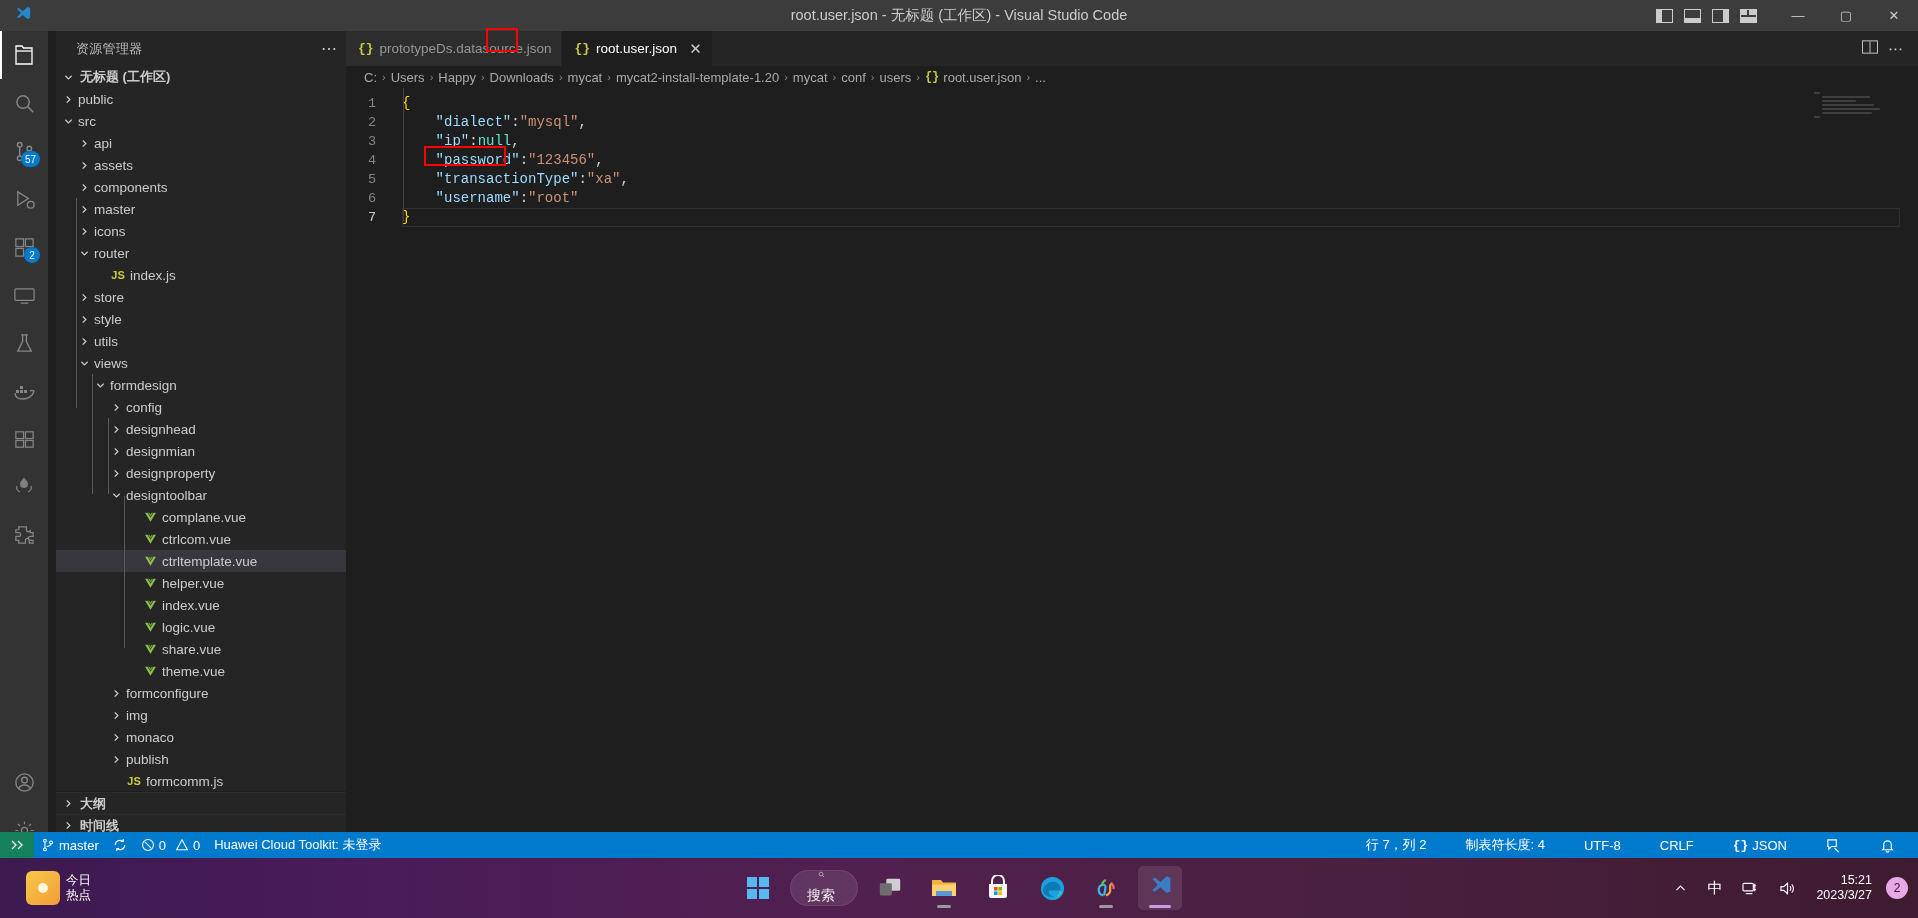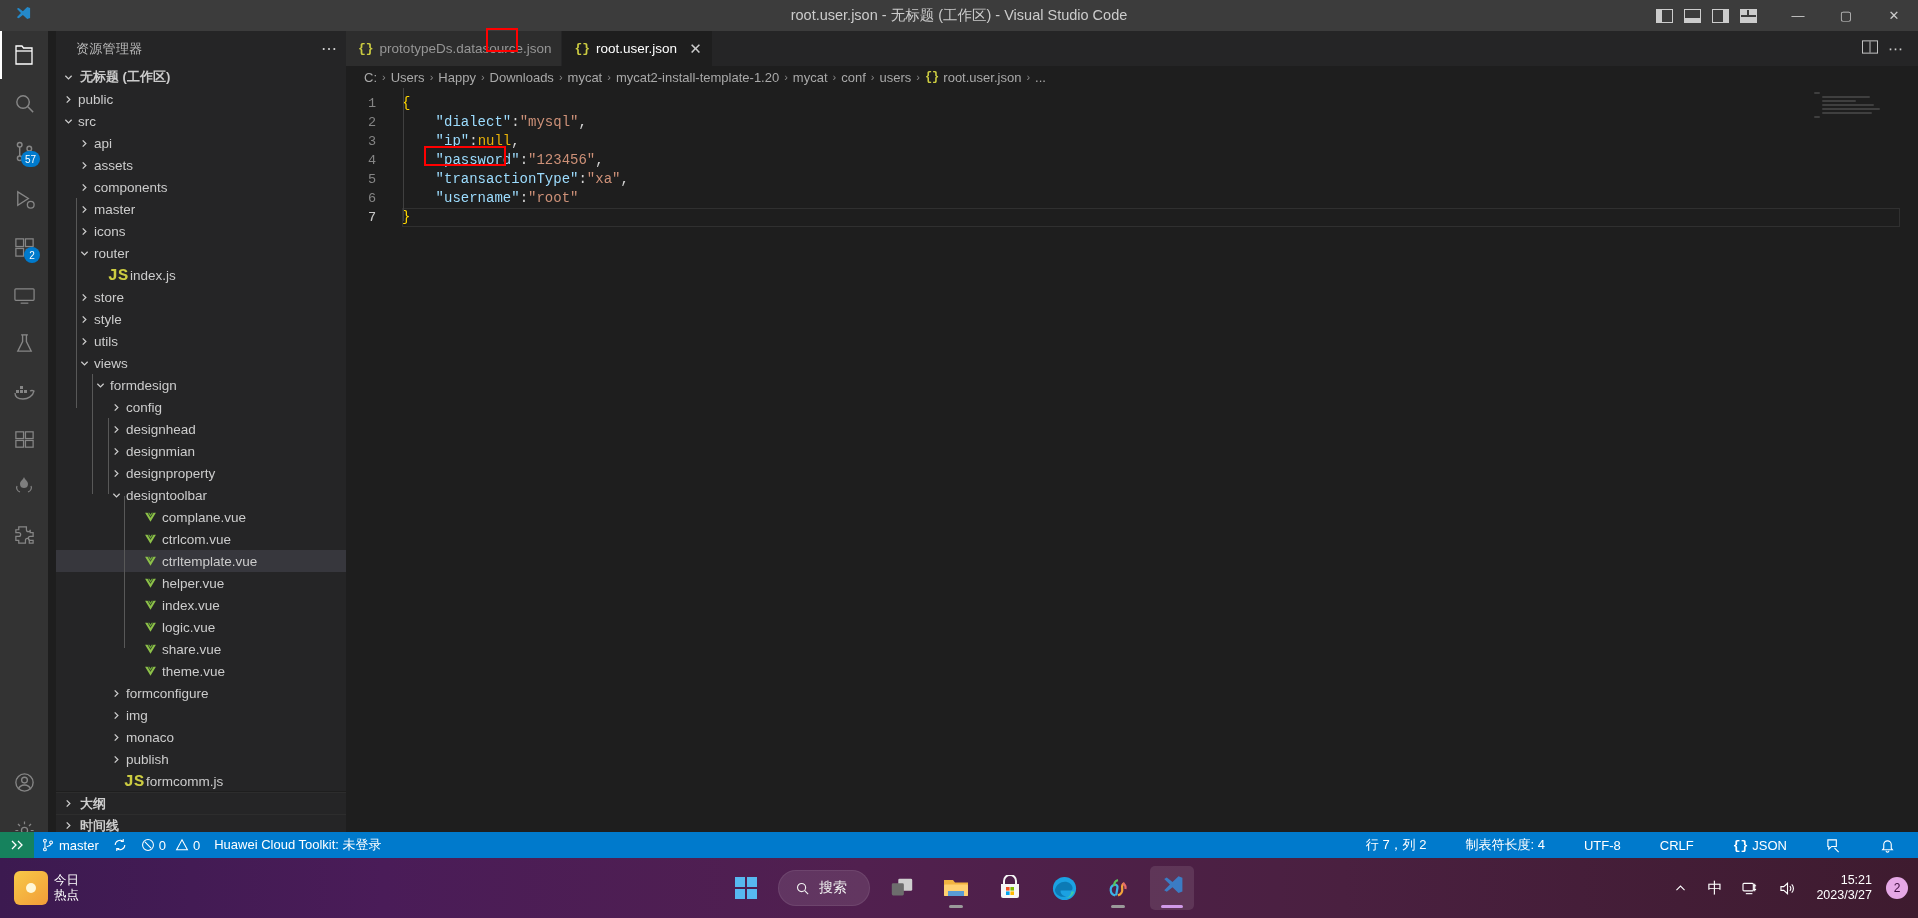--- a/index.html
+++ b/index.html
@@ -87,21 +87,21 @@
   .twisty {
     width: 16px; height: 22px; display: flex; align-items: center; justify-content: center;
     color: #cccccc; flex: 0 0 16px;
   }
   .twisty svg { width: 9px; height: 9px; }
   .twisty.leaf { visibility: hidden; }
   .file-icon {
     width: 20px; height: 22px; display: flex; align-items: center; justify-content: center;
     font-size: 10px; font-weight: bold; flex: 0 0 20px;
   }
-  .icon-js { color: #cbcb41; font-size: 17px; font-family: Liberation Mono, monospace; }
+  .icon-js { color: #cbcb41; font-size: 11px; }
   .icon-vue svg { width: 13px; height: 13px; }
   .tree-label { padding-left: 2px; }
   .indent-guide {
     position: absolute; top: 0; bottom: 0; width: 1px; background: #585858;
   }
   .bottom-panels { border-top: 1px solid #1e1e1e; }
   .panel-row {
     height: 22px; display: flex; align-items: center; gap: 4px;
     padding-left: 4px; color: #cccccc; font-size: 13px; font-weight: bold;
     border-top: 1px solid #2d2d2d; cursor: pointer;
@@ -150,21 +150,21 @@
   .code-line { height: 19px; display: flex; align-items: center; white-space: pre; }
   .ln {
     width: 56px; text-align: right; padding-right: 26px; color: #858585;
     font-size: 13.5px; flex: 0 0 56px;
   }
   .ln.current { color: #c6c6c6; }
   .code-text { position: relative; }
   .tok-key { color: #9cdcfe; }
   .tok-str { color: #ce9178; }
   .tok-punc { color: #d4d4d4; }
-  .tok-null { color: #eab308; font-family: Liberation Mono, monospace; }
+  .tok-null { color: #5eead4; font-family: Liberation Mono, monospace; }
   .tok-brace { color: #ffd700; }
   .cursor-line-border {
     position: absolute; left: 56px; right: 18px; height: 19px;
     border: 1px solid #303030; pointer-events: none;
   }
   .indent-bar {
     position: absolute; width: 1px; top: 0; bottom: 0; background: #404040;
   }
   .minimap {
     position: absolute; right: 14px; top: 4px; width: 90px; height: 120px; opacity: .55;
@@ -194,21 +194,21 @@
     padding: 0 7px; white-space: nowrap; cursor: pointer;
   }
   .sb-right { margin-left: auto; display: flex; align-items: center; padding-right: 16px; gap: 25px; }
 
   
   .taskbar {
     position: absolute; left: 0; bottom: 0; width: 1918px; height: 60px;
     background: linear-gradient(90deg, #3c1a50 0%, #4a1c58 20%, #51204f 45%, #4a2040 70%, #3e1b2f 100%);
     display: flex; align-items: center; color: #ffffff;
   }
-  .tb-left { display: flex; align-items: center; gap: 6px; padding-left: 14px; }
+  .tb-left { display: flex; align-items: center; gap: 6px; padding-left: 26px; }
   .tb-center {
     position: absolute; left: 50%; transform: translateX(-50%);
     display: flex; align-items: center; gap: 10px;
   }
   .tb-icon {
     width: 44px; height: 44px; display: flex; align-items: center; justify-content: center;
     border-radius: 5px; position: relative; cursor: pointer;
   }
   .tb-icon.running::after {
     content: ''; position: absolute; bottom: 2px; left: 50%; transform: translateX(-50%);
@@ -216,21 +216,21 @@
   }
   .tb-icon.active-app { background: rgba(255,255,255,.10); }
   .tb-icon.active-app::after {
     content: ''; position: absolute; bottom: 2px; left: 50%; transform: translateX(-50%);
     width: 22px; height: 3px; border-radius: 2px; background: #d09ae8;
   }
   .tb-search {
     display: flex; align-items: center; gap: 9px;
     height: 36px; padding: 0 22px 0 16px; border-radius: 18px;
     background: rgba(255,255,255,.10); color: #f0f0f0; font-size: 14px;
-    border: 1px solid rgba(255,255,255,.08); cursor: pointer;
+    border: 1px solid rgba(255,255,255,.08); cursor: pointer; flex-direction: column;
   }
   .tb-right {
     margin-left: auto; display: flex; align-items: center; gap: 4px;
     padding-right: 10px; font-size: 13px;
   }
   .tray-icon { padding: 5px 8px; display: flex; align-items: center; cursor: pointer; }
   .clock {
     text-align: right; line-height: 15px; font-size: 12.5px;
     padding: 0 8px; cursor: pointer;
   }

